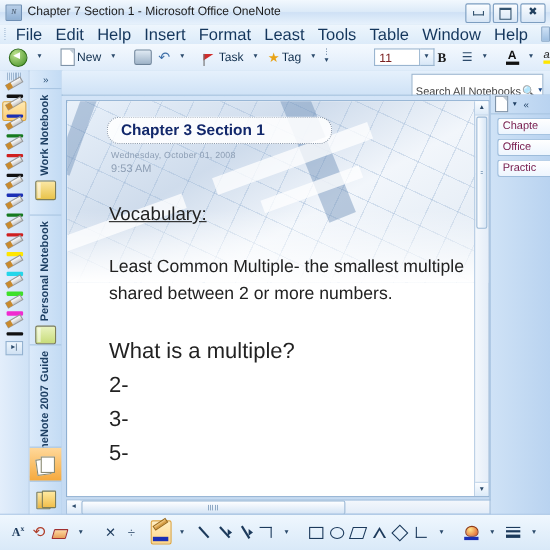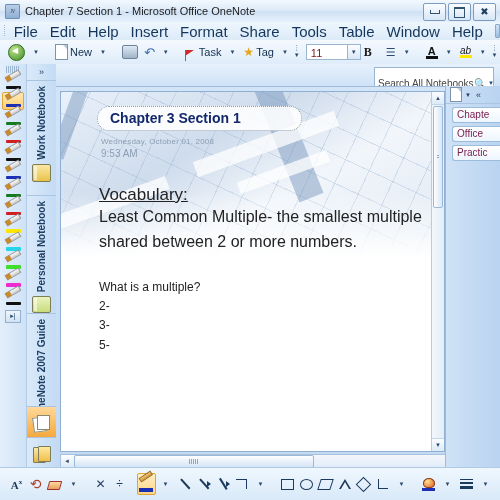--- a/index.html
+++ b/index.html
@@ -243,23 +243,23 @@
   .pagedate{
     position:absolute;left:40px;top:45px;font-size:8px;color:#8d9eb4;letter-spacing:.2px;
   }
   .pagetime{
     position:absolute;left:40px;top:56px;font-size:10px;color:#8d9eb4;
   }
   .bodytext{
     position:absolute;left:38px;top:93px;right:20px;
     color:#222;
   }
-  .vocab{font-size:17px;text-decoration:underline;}
+  .vocab{font-size:17px;text-decoration:underline;margin-bottom:26px;}
   .para{font-size:16px;line-height:1.55;margin-bottom:24px;}
-  .q{font-size:12px;line-height:1.45;}
+  .q{font-size:20px;line-height:1.45;}
   .q div{margin-bottom:2px;}
 
   
   .vscroll{
     position:absolute;right:0;top:0;width:12px;bottom:0;
     background:linear-gradient(to right,#f3f7fc,#e4edf8);border-left:1px solid #b6cde4;
   }
   .vs-arrow{height:12px;display:flex;align-items:center;justify-content:center;
     font-size:6px;color:#2c4a6a;background:linear-gradient(#fbfdff,#dceaf8);border-bottom:1px solid #c2d6ea;}
   .vs-arrow.bot{position:absolute;bottom:0;left:0;right:0;border-top:1px solid #c2d6ea;border-bottom:none;}
@@ -377,21 +377,21 @@
     </div>
   </div>
 
   <div class="menubar">
     <div class="grip"></div>
     <div class="menuitem">File</div>
     <div class="menuitem">Edit</div>
     <div class="menuitem">Help</div>
     <div class="menuitem">Insert</div>
     <div class="menuitem">Format</div>
-    <div class="menuitem">Share</div>
+    <div class="menuitem">Least</div>
     <div class="menuitem">Tools</div>
     <div class="menuitem">Table</div>
     <div class="menuitem">Window</div>
     <div class="menuitem">Help</div>
     <div class="menu-extra"></div>
   </div>
 
   <div class="toolbar">
     <div class="tb-grip"></div>
     <div class="tbbtn">
@@ -431,21 +431,21 @@
       <span>Tag</span>
     </div>
     <div class="tbbtn">
         <span class="caret">▼</span>
       </div>
     <div class="ovf">
       <span class="dots">⋮</span>
         <span class="caret">▼</span>
     </div>
     <div class="tb-grip"></div>
-    <div style="display:flex;align-items:flex-start;">
+    <div style="display:flex;align-items:flex-start;margin-left:34px;">
       <div class="sizebox">11</div>
       <div class="sizearrow">
           <span class="caret">▼</span>
         </div>
     </div>
     <div class="tbbtn">
         <span class="ico-bold">B</span>
       </div>
     <div class="tb-sep"></div>
     <div class="tbbtn">

